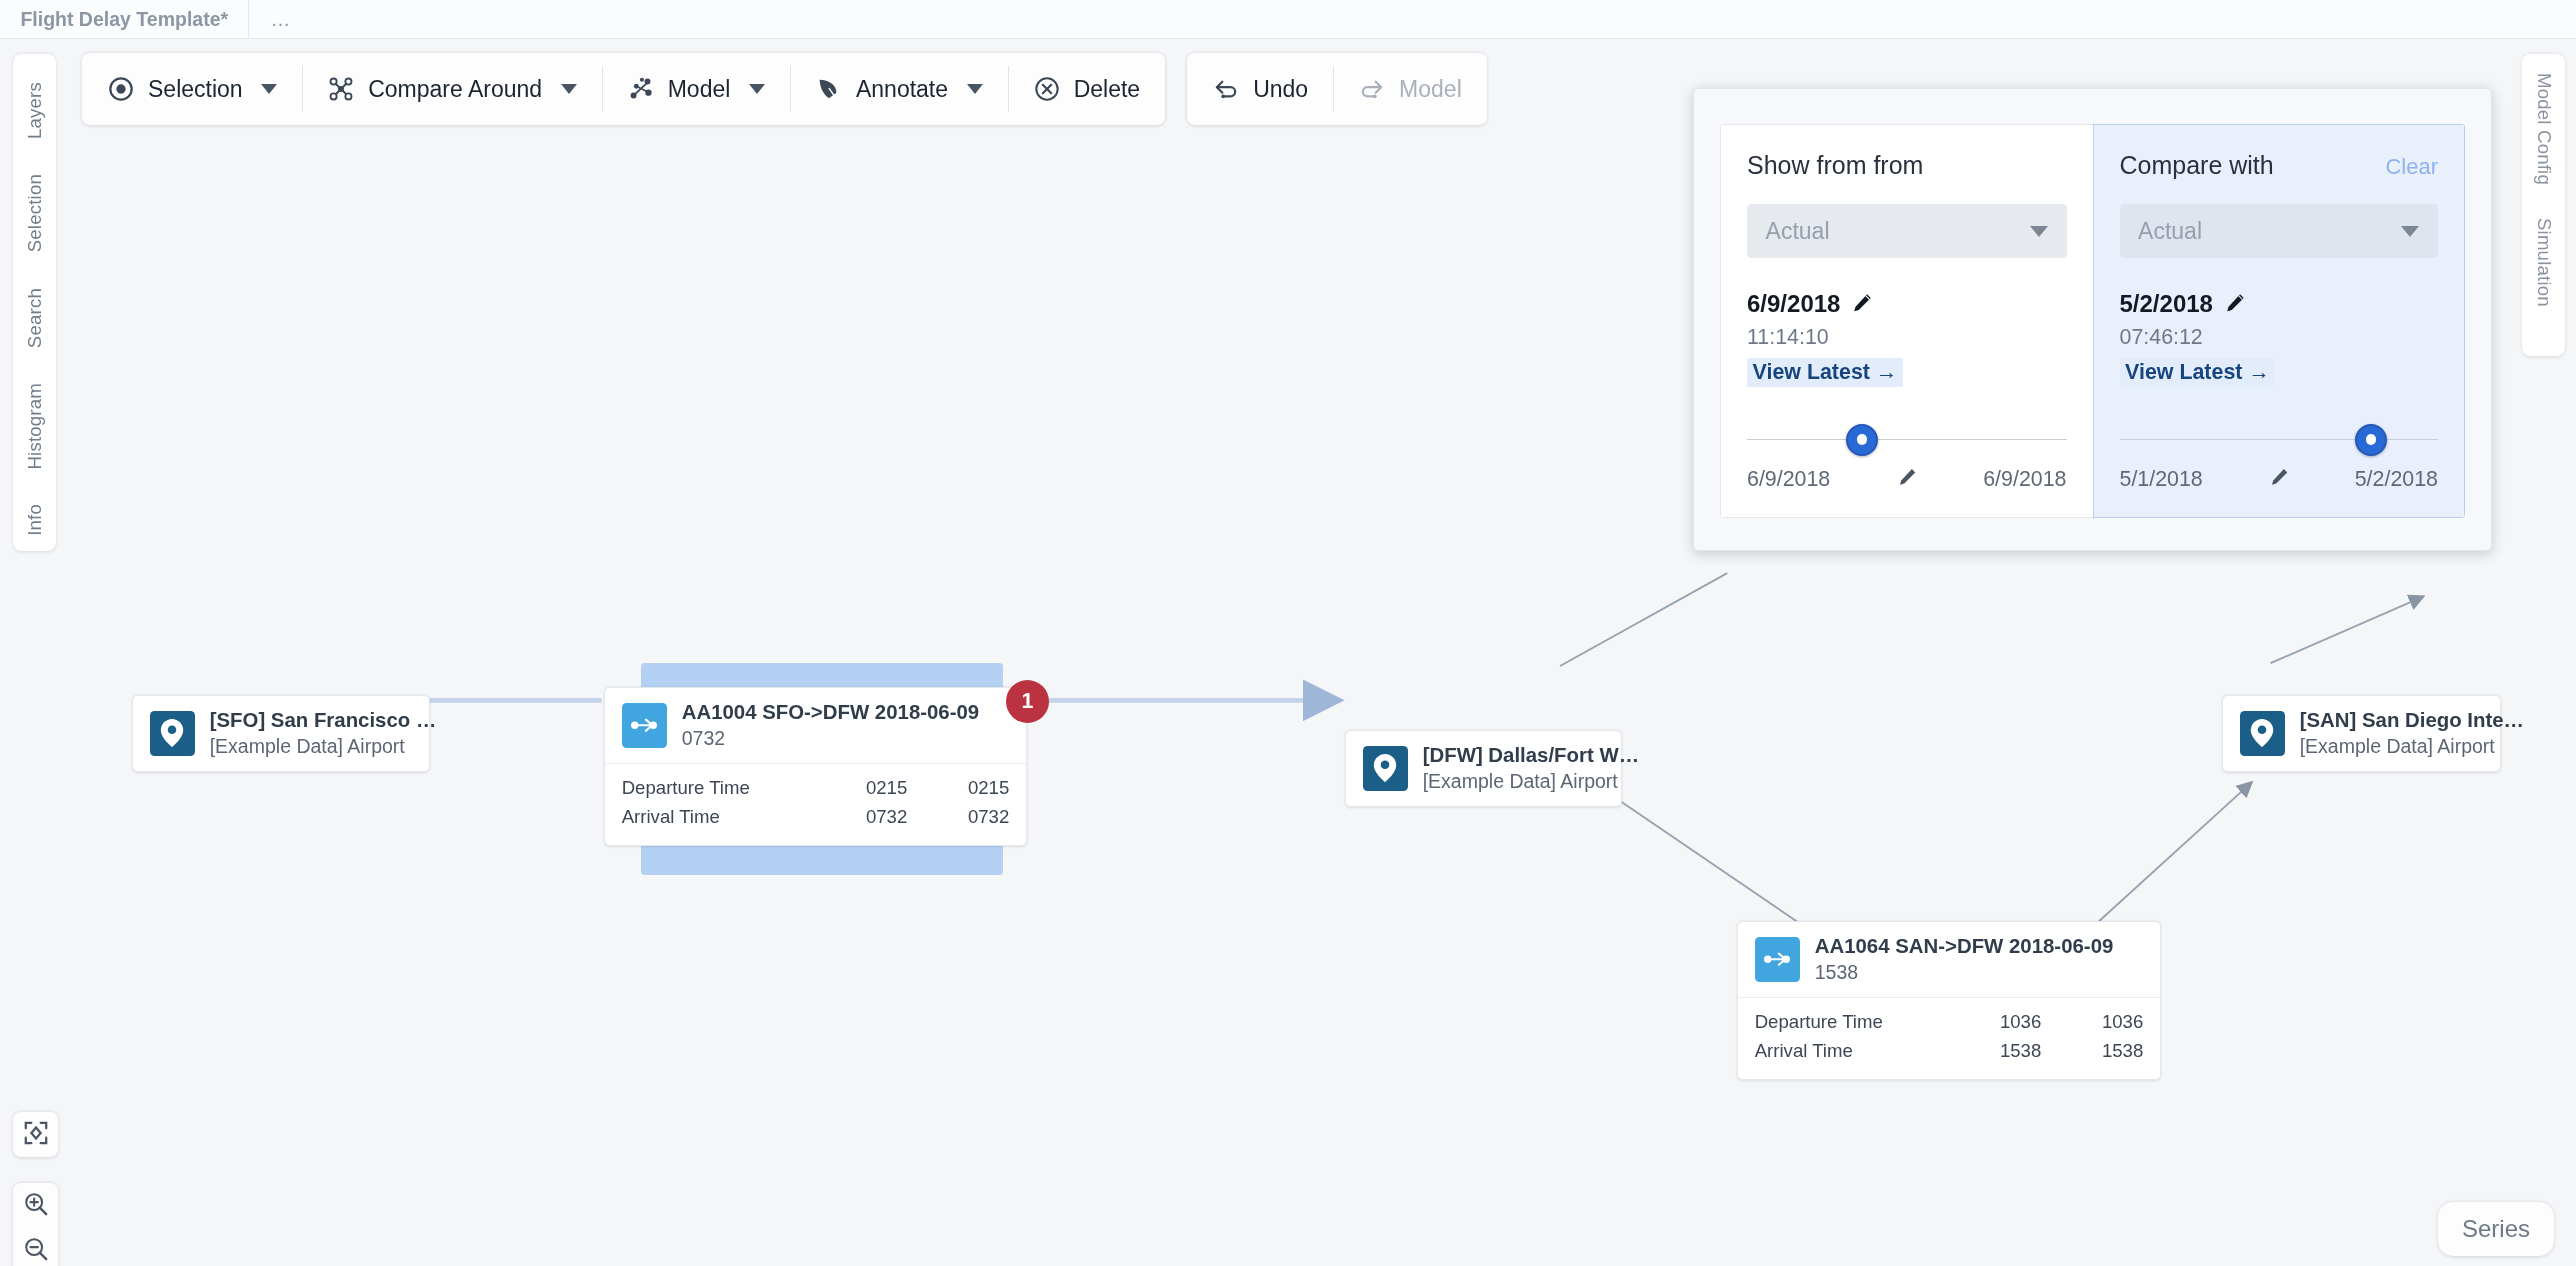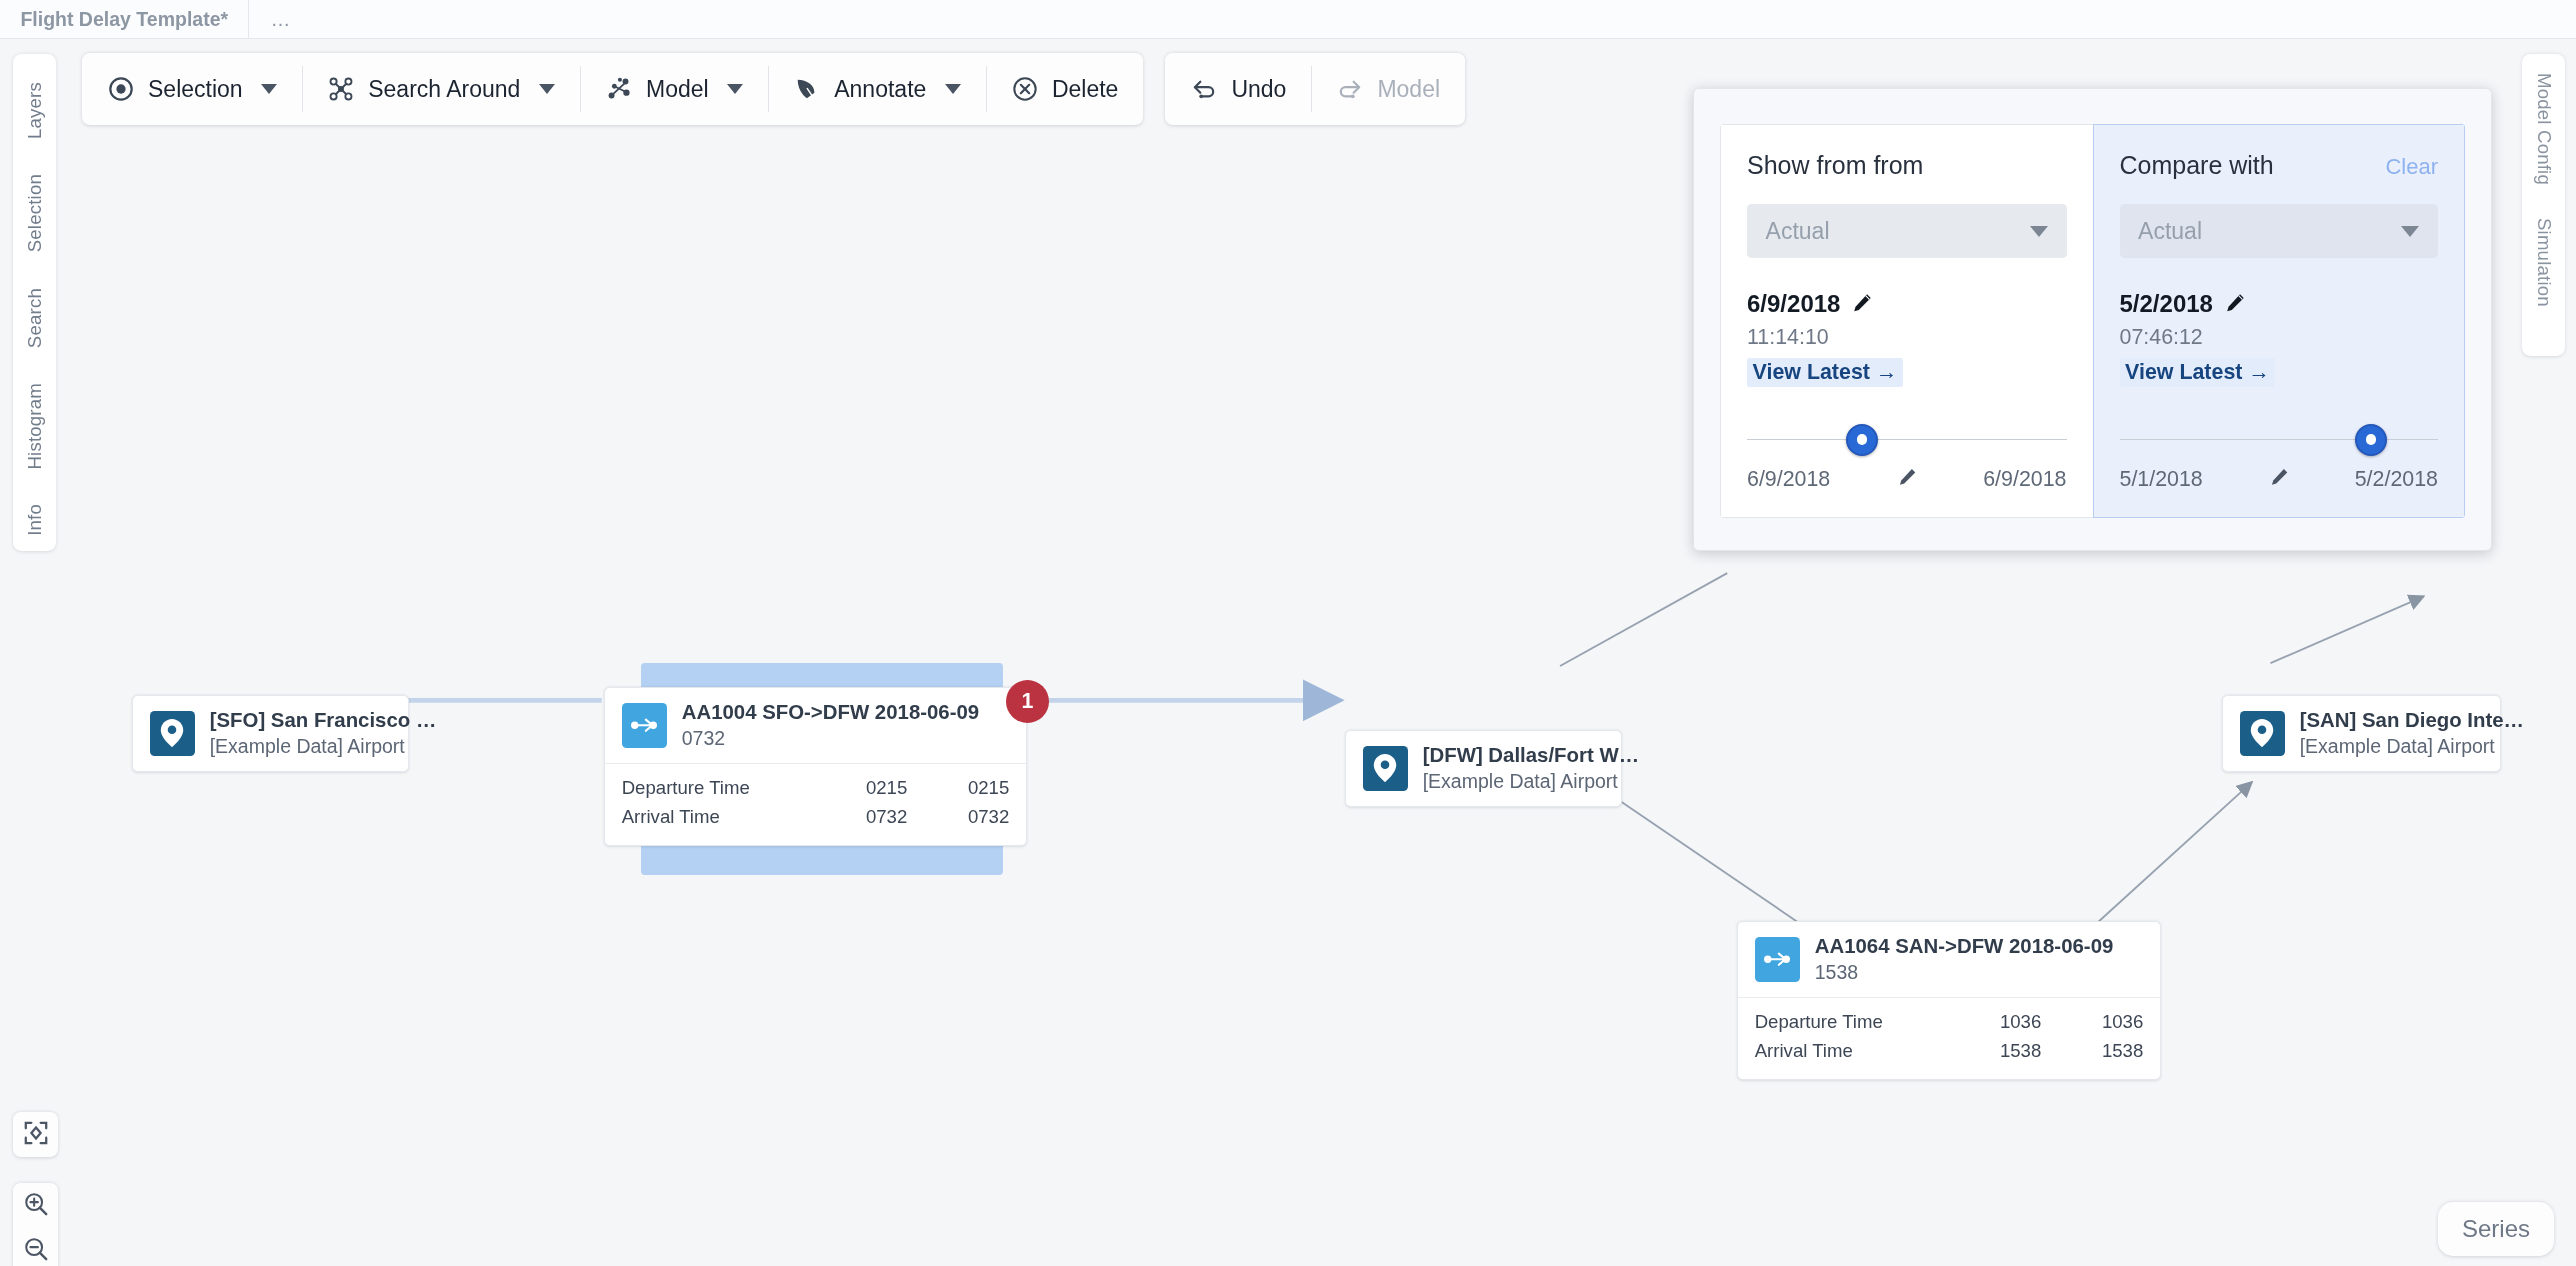--- a/index.html
+++ b/index.html
@@ -216,21 +216,21 @@
 
       <line x1="1680" y1="675" x2="1860" y2="575" stroke="#97a2b0" stroke-width="2"></line>
 
       <line x1="2445" y1="672" x2="2610" y2="600" stroke="#97a2b0" stroke-width="2" marker-end="url(#arrowGray)"></line>
 
       <line x1="1700" y1="790" x2="1935" y2="950" stroke="#97a2b0" stroke-width="2"></line>
 
       <line x1="2260" y1="950" x2="2425" y2="800" stroke="#97a2b0" stroke-width="2" marker-end="url(#arrowGray)"></line>
     </svg>
 
-    <div class="node" style="left:132px; top:656px; width:277px;">
+    <div class="node" style="left:132px; top:656px; width:298px;">
       <div class="node-head">
         <div class="node-badge-airport">
           <svg width="24" height="28" viewBox="0 0 24 30">
               <path d="M12 0C5.4 0 0 5.4 0 12c0 8.5 12 18 12 18s12-9.5 12-18C24 5.4 18.6 0 12 0z" fill="#ffffff"></path>
               <circle cx="12" cy="11.5" r="4.6" fill="#1b5e87"></circle>
             </svg>
         </div>
         <div class="node-text">
           <div class="node-title">[SFO] San Francisco …</div>
           <div class="node-sub">[Example Data] Airport</div>
@@ -362,21 +362,21 @@
                 </g>
                 <g fill="#fff" stroke="#3d4856" stroke-width="2">
                   <circle cx="6" cy="6" r="3.3"></circle>
                   <circle cx="22" cy="6" r="3.3"></circle>
                   <circle cx="6" cy="22" r="3.3"></circle>
                   <circle cx="22" cy="22" r="3.3"></circle>
                 </g>
                 <circle cx="14" cy="14" r="3.2" fill="#3d4856"></circle>
               </svg>
           </span>
-          <span>Search Around</span>
+          <span>Compare Around</span>
           <span class="caret"></span>
         </div>
         <div class="tb-item">
           <span class="tb-icon">
             <svg width="26" height="26" viewBox="0 0 28 28">
                 <g stroke="#3d4856" stroke-width="2">
                   <line x1="7" y1="20" x2="20" y2="8"></line>
                   <line x1="9" y1="11" x2="21" y2="17"></line>
                 </g>
                 <g fill="#3d4856">

